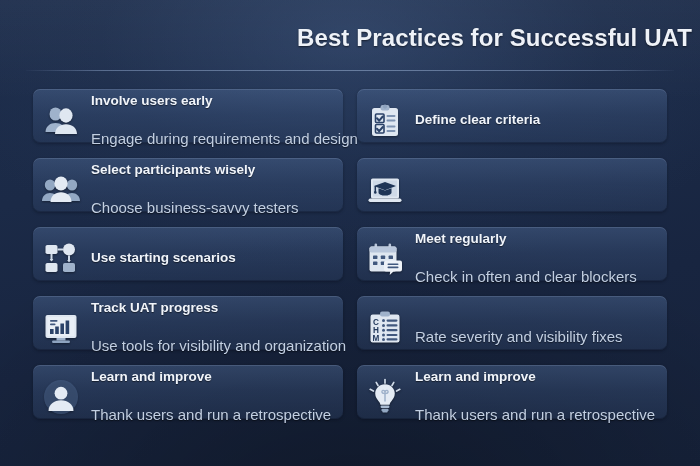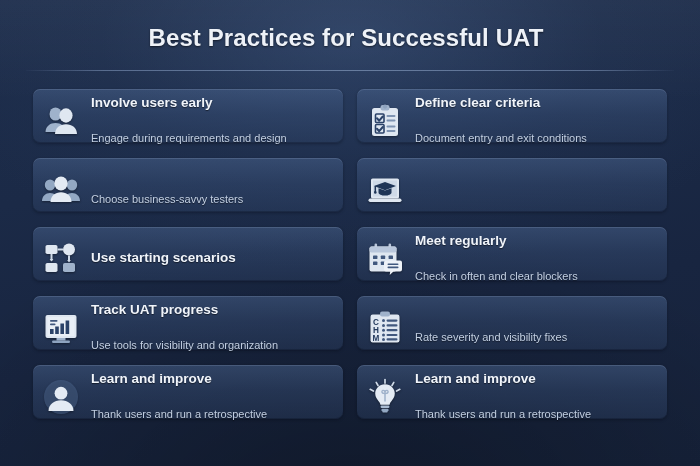--- a/index.html
+++ b/index.html
@@ -32,21 +32,21 @@
     background:
       linear-gradient(to bottom, rgba(255,255,255,0.035) 0%, rgba(255,255,255,0) 22%),
       radial-gradient(ellipse 700px 420px at 50% 110%, rgba(0,0,0,0.30) 0%, rgba(0,0,0,0) 70%);
   }
 
   .title {
     position: absolute;
     top: 24px;
     left: 0;
     width: 692px;
-    text-align: center;
+    text-align: right;
     font-size: 24px;
     font-weight: bold;
     color: #eef2f8;
     letter-spacing: 0.1px;
     text-shadow: 0 1px 2px rgba(0,0,0,0.55);
     z-index: 3;
   }
 
   .divider {
     position: absolute;
@@ -108,21 +108,21 @@
   .card-title {
     font-size: 13.5px;
     font-weight: bold;
     color: #f0f4fa;
     line-height: 1.25;
     text-shadow: 0 1px 1px rgba(0,0,0,0.5);
     white-space: nowrap;
   }
   .card-sub {
     margin-top: 20px;
-    font-size: 11px;
+    font-size: 15px;
     color: #c2cfe2;
     line-height: 1.25;
     text-shadow: 0 1px 1px rgba(0,0,0,0.45);
     white-space: nowrap;
   }
 </style>
 </head>
 <body>
 
 <div class="slide">
@@ -158,36 +158,36 @@
           <rect x="9.5" y="22.5" width="8.5" height="8.5" rx="1" fill="none" stroke="#2b4268" stroke-width="1.6"></rect>
           <path d="M11 26.8l2.2 2.4 3.6-4.2" fill="none" stroke="#2b4268" stroke-width="2" stroke-linecap="round" stroke-linejoin="round"></path>
           <rect x="20.5" y="13" width="9" height="1.9" rx="0.9" fill="#7e93b2"></rect>
           <rect x="20.5" y="17.5" width="9" height="1.9" rx="0.9" fill="#7e93b2"></rect>
           <rect x="20.5" y="23.5" width="9" height="1.9" rx="0.9" fill="#7e93b2"></rect>
           <rect x="20.5" y="28" width="9" height="1.9" rx="0.9" fill="#7e93b2"></rect>
         </svg>
       </span>
       <div class="card-text">
         <div class="card-title">Define clear criteria</div>
-        <div class="card-sub">Document entry and exit conditions</div>
       </div>
     </div>
 
     <div class="card">
       <span class="icon-box">
         <svg viewBox="0 0 38 38">
           <ellipse cx="8" cy="14" rx="5.2" ry="5.6" fill="#93a8c3"></ellipse>
           <path d="M0 30c0-4.9 3.6-8 8-8s8 3.1 8 8z" fill="#93a8c3"></path>
           <ellipse cx="30" cy="14" rx="5.2" ry="5.6" fill="#93a8c3"></ellipse>
           <path d="M22 30c0-4.9 3.6-8 8-8s8 3.1 8 8z" fill="#93a8c3"></path>
           <ellipse cx="19" cy="12.5" rx="6.6" ry="7.1" fill="#e4ebf4"></ellipse>
           <path d="M8.5 31c0-6.1 4.8-9.8 10.5-9.8S29.5 24.9 29.5 31z" fill="#e4ebf4"></path>
         </svg>
       </span>
       <div class="card-text">
+        <div class="card-title">Select participants wisely</div>
         <div class="card-sub">Choose business-savvy testers</div>
       </div>
     </div>
 
     <div class="card">
       <span class="icon-box">
         <svg viewBox="0 0 38 38">
           <rect x="5" y="7.5" width="28" height="20" rx="1.6" fill="#dfe7f1"></rect>
           <rect x="7" y="9.5" width="24" height="16" fill="#cfdae8"></rect>
           <rect x="2.5" y="27.5" width="33" height="3.4" rx="1.7" fill="#dfe7f1"></rect>

